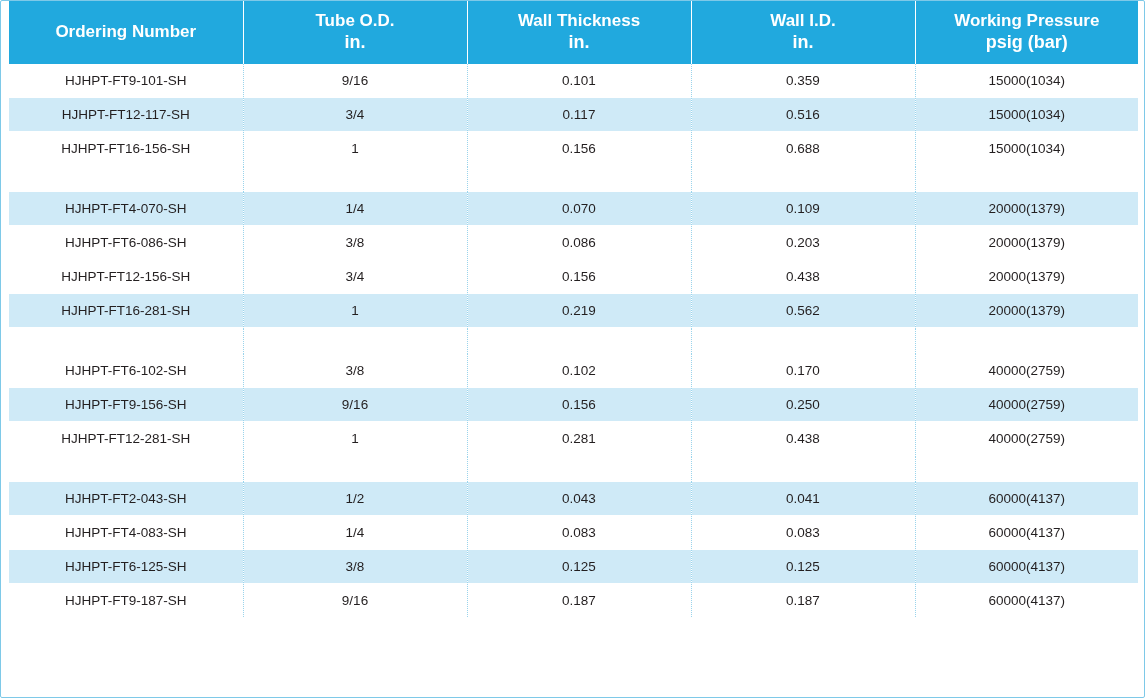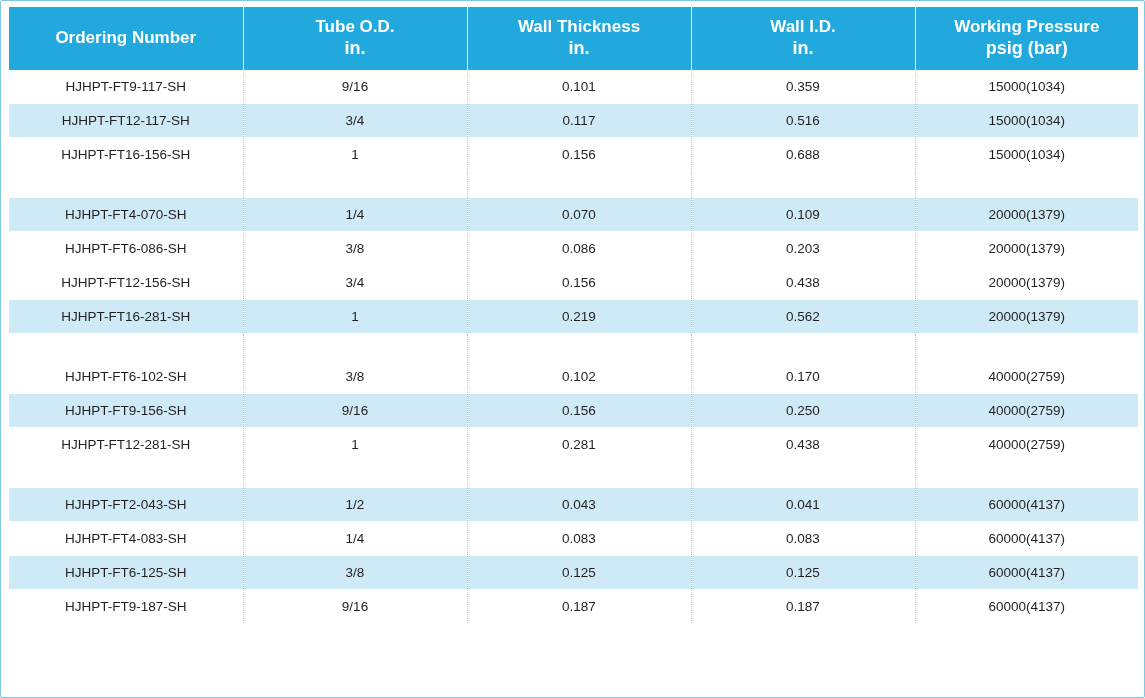--- a/index.html
+++ b/index.html
@@ -10,21 +10,21 @@
   body {
     width: 1145px;
     height: 698px;
     font-family: "Liberation Sans", sans-serif;
     overflow: hidden;
   }
   .table-wrap {
     box-sizing: border-box;
     width: 1145px;
     height: 698px;
-    padding: 6px 8px 6px 8px;
+    padding: 0 8px 6px 8px;
     background: #ffffff;
     border: 1px solid #7ec9e8;
     border-radius: 2px;
   }
   table.spec {
     border-collapse: collapse;
     width: 1129px;
     table-layout: fixed;
   }
   table.spec col.c0 { width: 234px; }
@@ -111,21 +111,21 @@
           <span class="sub">in.</span>
         </th>
         <th>
           <span>Working Pressure</span>
           <span class="sub">psig (bar)</span>
         </th>
       </tr>
     </thead>
     <tbody id="table-body">
         <tr class="plain">
-          <td>HJHPT-FT9-117-SH</td>
+          <td>HJHPT-FT9-101-SH</td>
           <td>9/16</td>
           <td>0.101</td>
           <td>0.359</td>
           <td>15000(1034)</td>
         </tr>
         <tr class="alt">
           <td>HJHPT-FT12-117-SH</td>
           <td>3/4</td>
           <td>0.117</td>
           <td>0.516</td>

